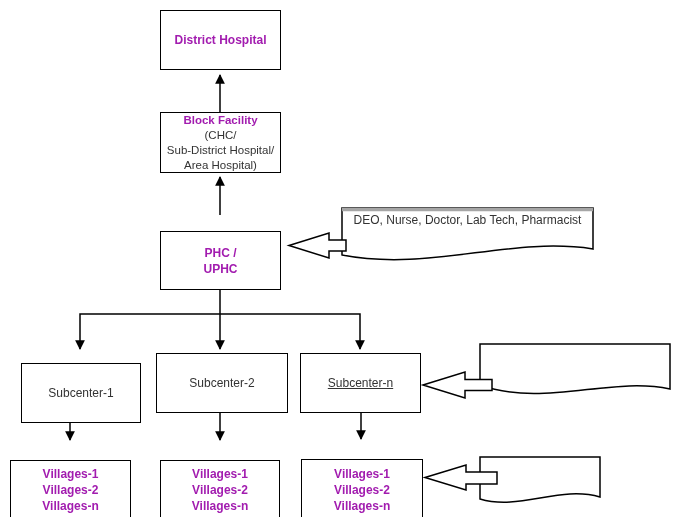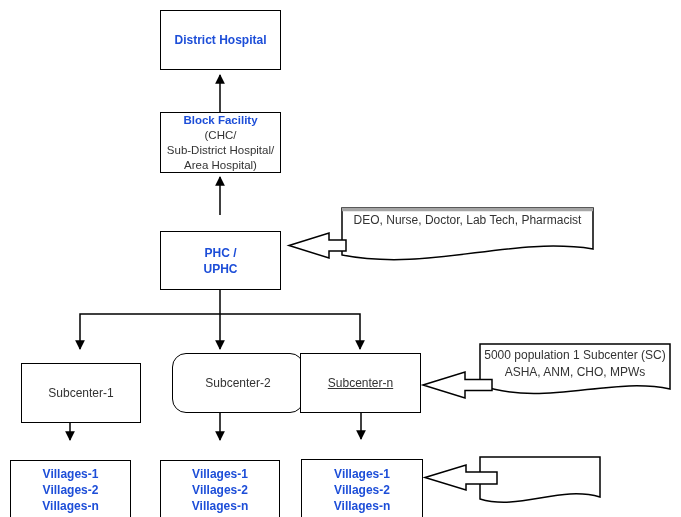--- a/index.html
+++ b/index.html
@@ -17,21 +17,21 @@
     box-sizing:border-box;
     border:1.5px solid #000;
     background:#fff;
     display:flex;
     flex-direction:column;
     align-items:center;
     justify-content:center;
     text-align:center;
     font-size:12px;
   }
-  .node .b{font-weight:bold;color:#1d4ed8;}
+  .node .b{font-weight:bold;color:#a21caf;}
   .lh15{line-height:15px;}
   .lh16{line-height:16px;margin-top:16px;}
   .callout-text{
     position:absolute;
     text-align:center;
     font-size:12px;
     line-height:17px;
     color:#333;
     white-space:nowrap;
   }
@@ -81,21 +81,21 @@
 
   <div class="node lh16" style="left:160px;top:215px;width:121px;height:59px;">
     <div class="b nw">PHC /</div>
     <div class="b nw">UPHC</div>
   </div>
 
   <div class="node" style="left:21px;top:353px;width:120px;height:60px;margin-top:10px;">
     <div class="nw">Subcenter-1</div>
   </div>
 
-  <div class="node" style="left:172px;top:353px;width:132px;height:60px;border-radius:14px;">
+  <div class="node" style="left:156px;top:353px;width:132px;height:60px;">
     <div class="nw">Subcenter-2</div>
   </div>
 
   <div class="node" style="left:300px;top:353px;width:121px;height:60px;text-decoration:underline;">
     <div class="nw">Subcenter-n</div>
   </div>
 
   <div class="node lh16" style="left:10px;top:444px;width:121px;height:60px;">
     <div class="b nw">Villages-1</div>
     <div class="b nw">Villages-2</div>
@@ -111,19 +111,15 @@
   <div class="node lh16" style="left:301px;top:443px;width:122px;height:61px;">
     <div class="b nw">Villages-1</div>
     <div class="b nw">Villages-2</div>
     <div class="b nw">Villages-n</div>
   </div>
 
   <div class="callout-text" style="left:342px;top:212px;width:251px;">
     <div>DEO, Nurse, Doctor, Lab Tech, Pharmacist</div>
   </div>
 
-  <div class="callout-text" style="left:480px;top:347px;width:190px;">
-    <div>5000 population 1 Subcenter (SC)</div>
-    <div>ASHA, ANM, CHO, MPWs</div>
-  </div>
 
 
 </div>
 
 </body></html>

